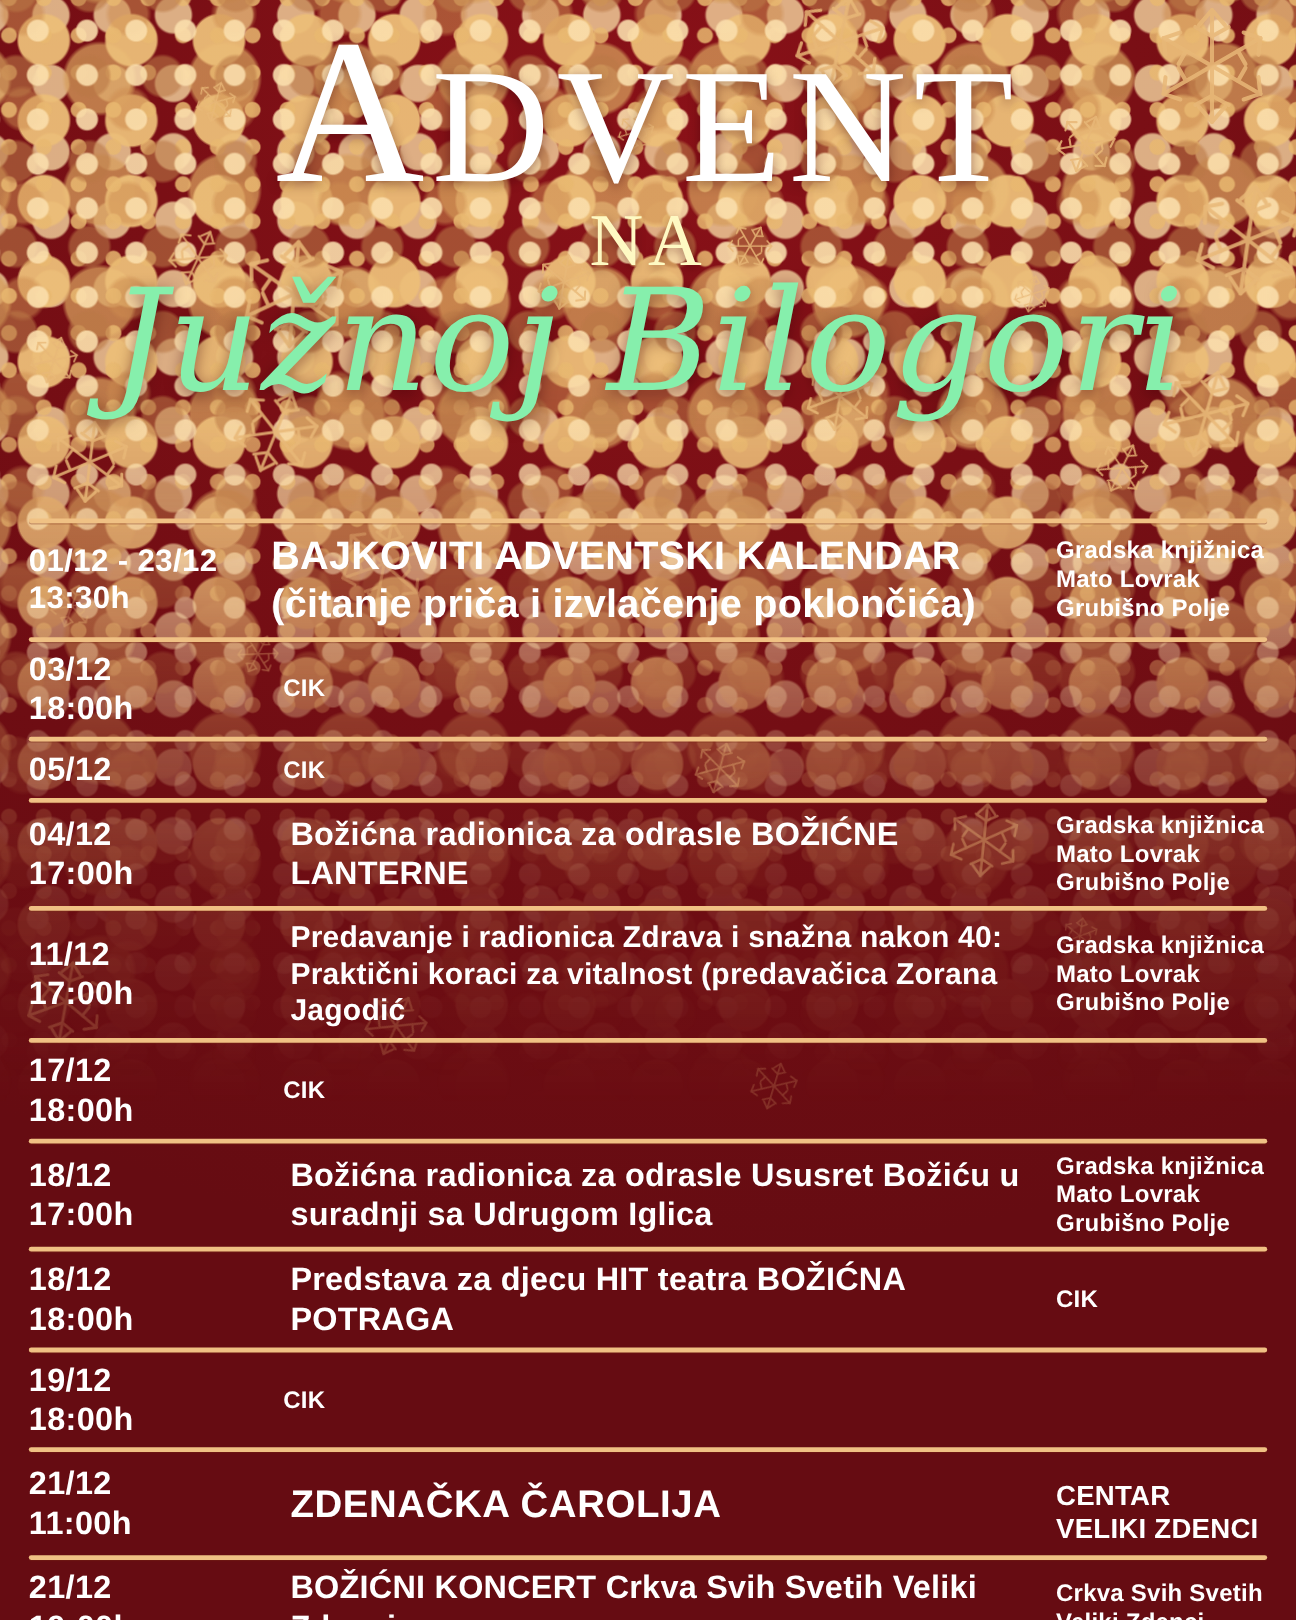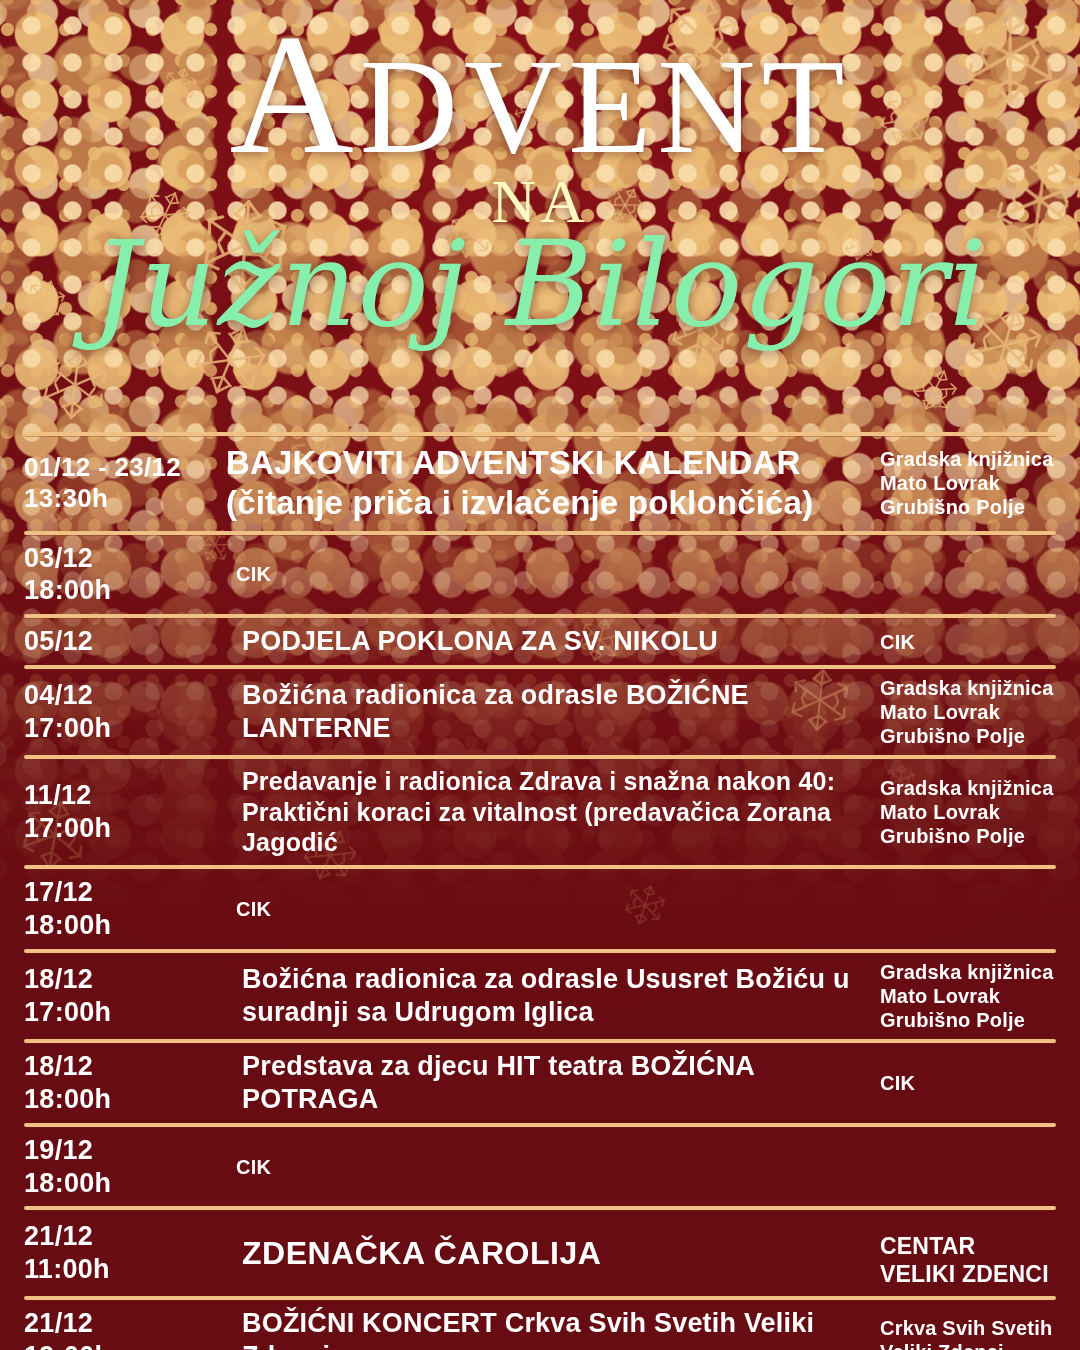--- a/index.html
+++ b/index.html
@@ -236,21 +236,20 @@
     <div class="divider"></div>
 
     <div class="row">
       <div class="col-date"><span>03/12</span><br><span>18:00h</span></div>
       <div class="col-venue">CIK</div>
     </div>
     <div class="divider"></div>
 
     <div class="row">
       <div class="col-date"><span>05/12</span></div>
-      <div class="col-event">PODJELA POKLONA ZA SV. NIKOLU</div>
       <div class="col-venue">CIK</div>
     </div>
     <div class="divider"></div>
 
     <div class="row">
       <div class="col-date"><span>04/12</span><br><span>17:00h</span></div>
       <div class="col-event">Božićna radionica za odrasle BOŽIĆNE LANTERNE</div>
       <div class="col-venue">Gradska knjižnica Mato Lovrak Grubišno Polje</div>
     </div>
     <div class="divider"></div>

